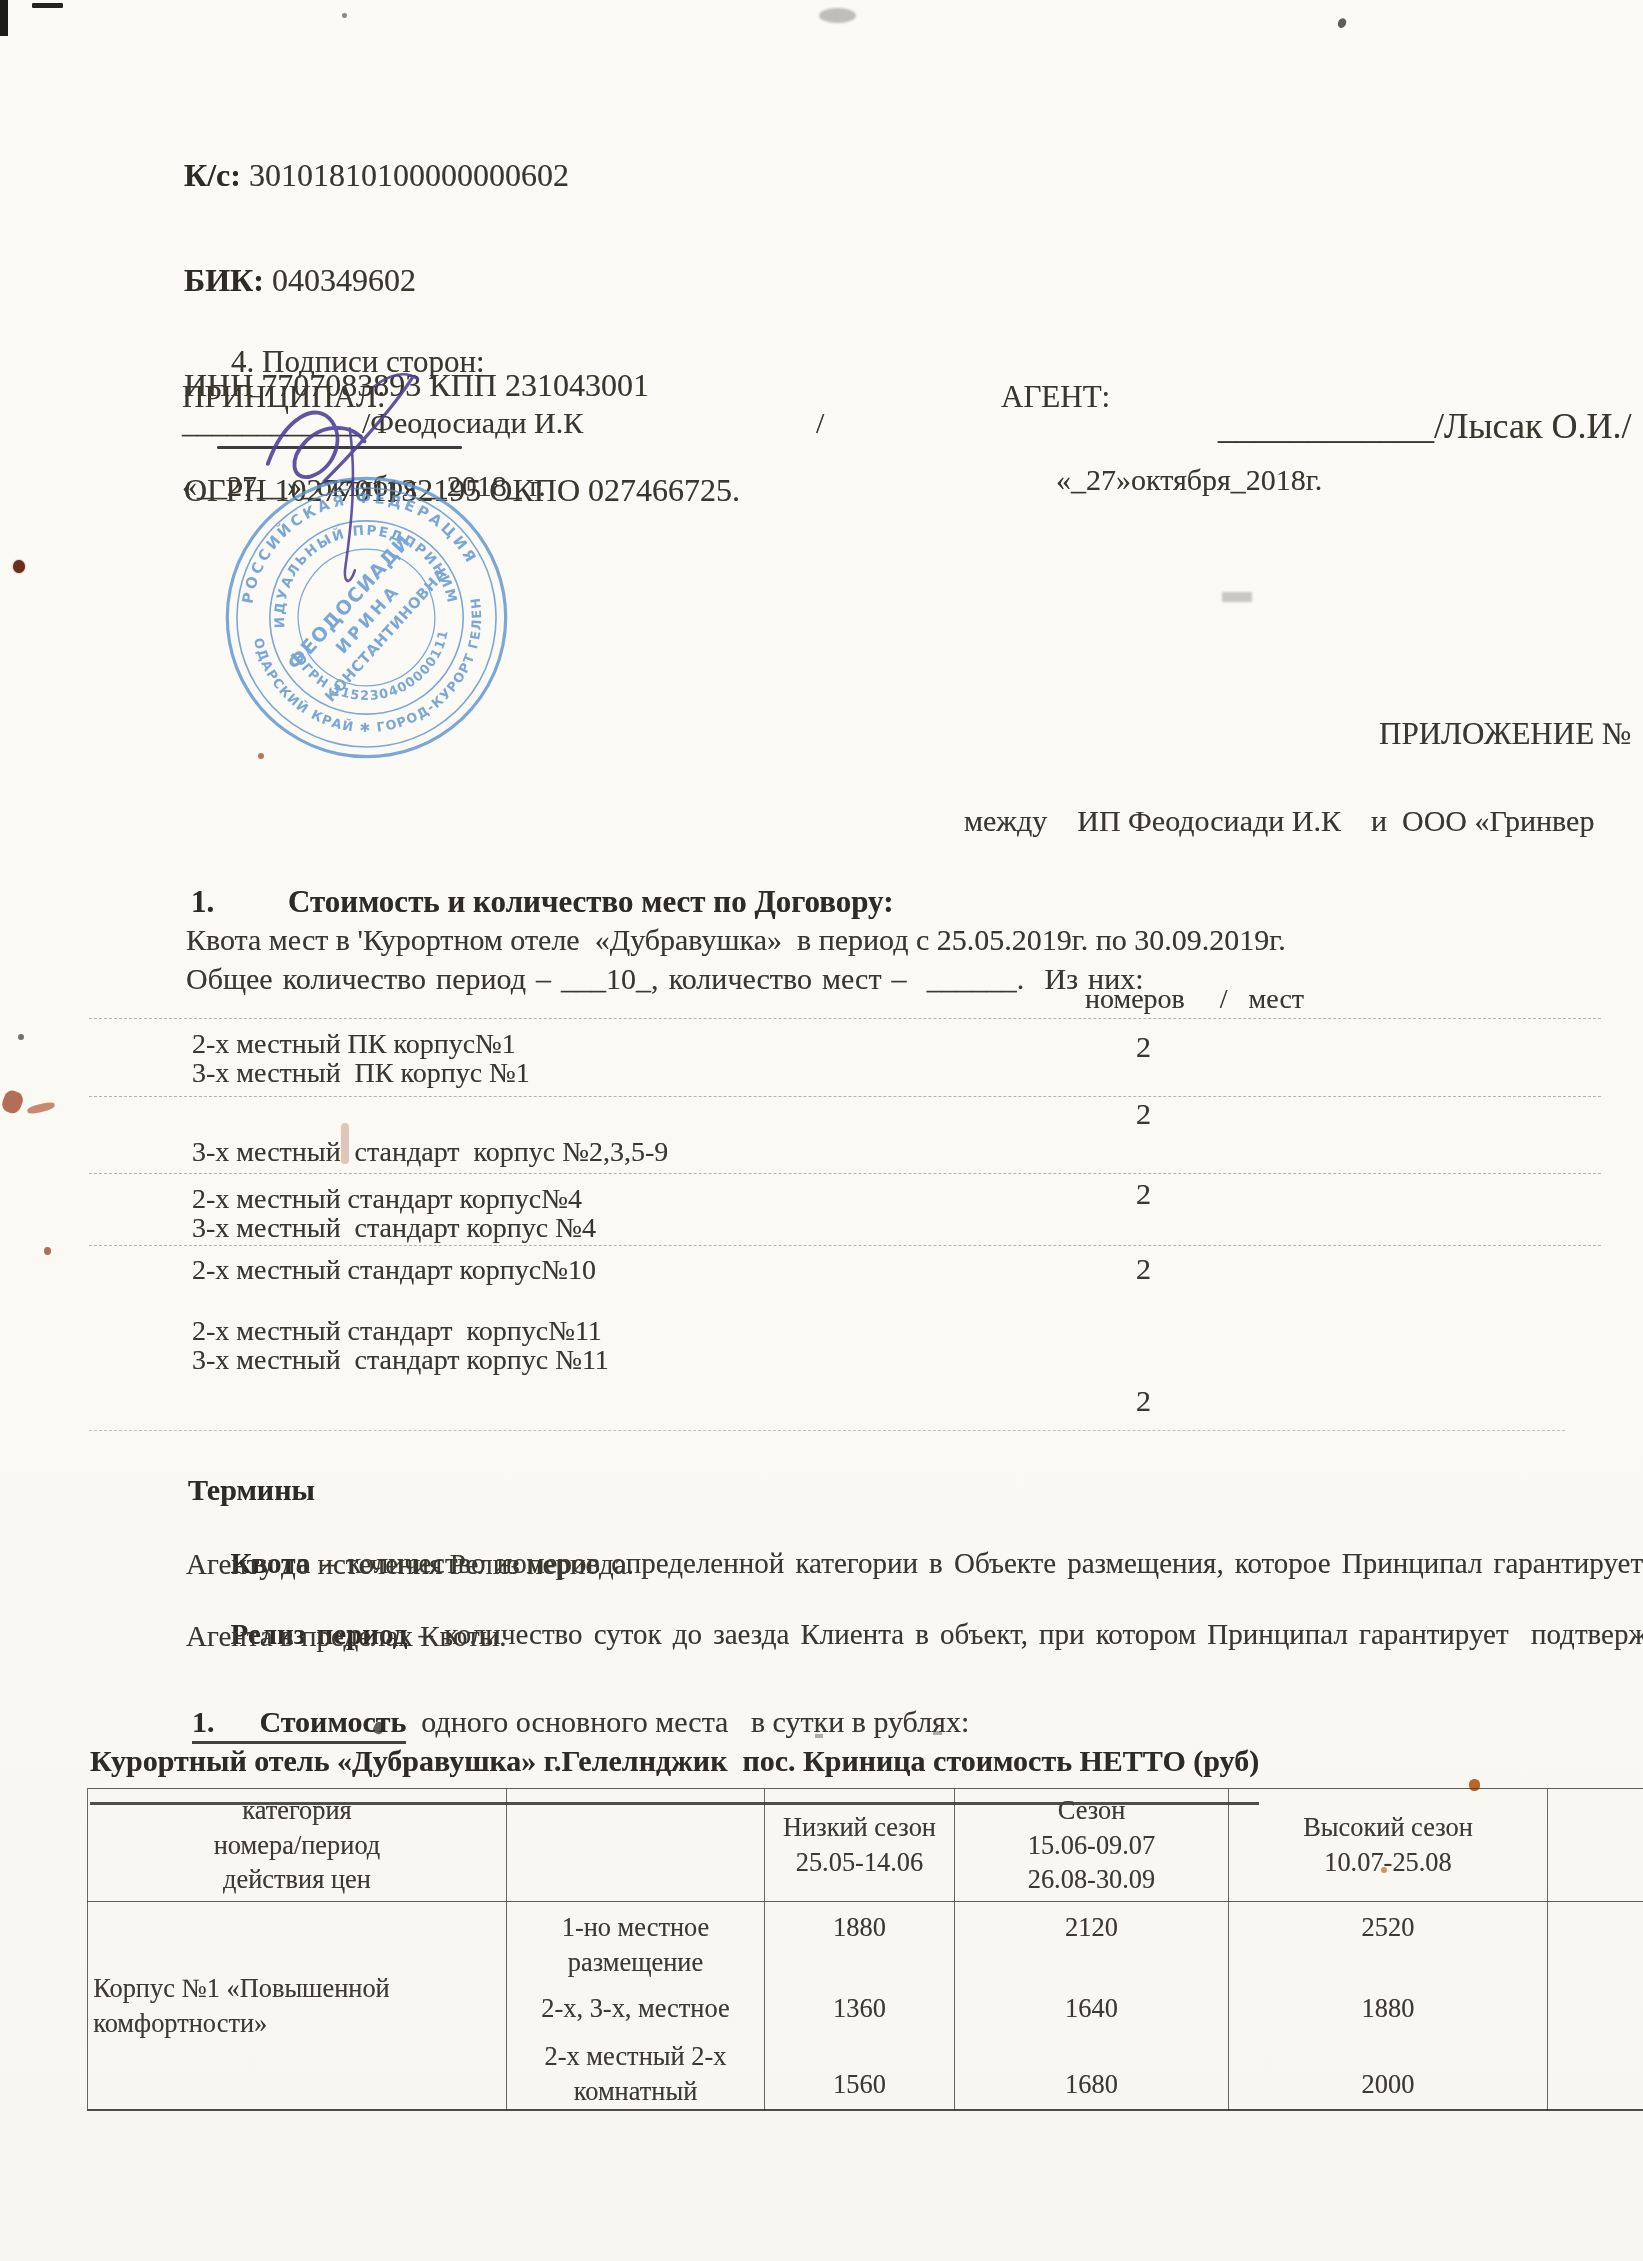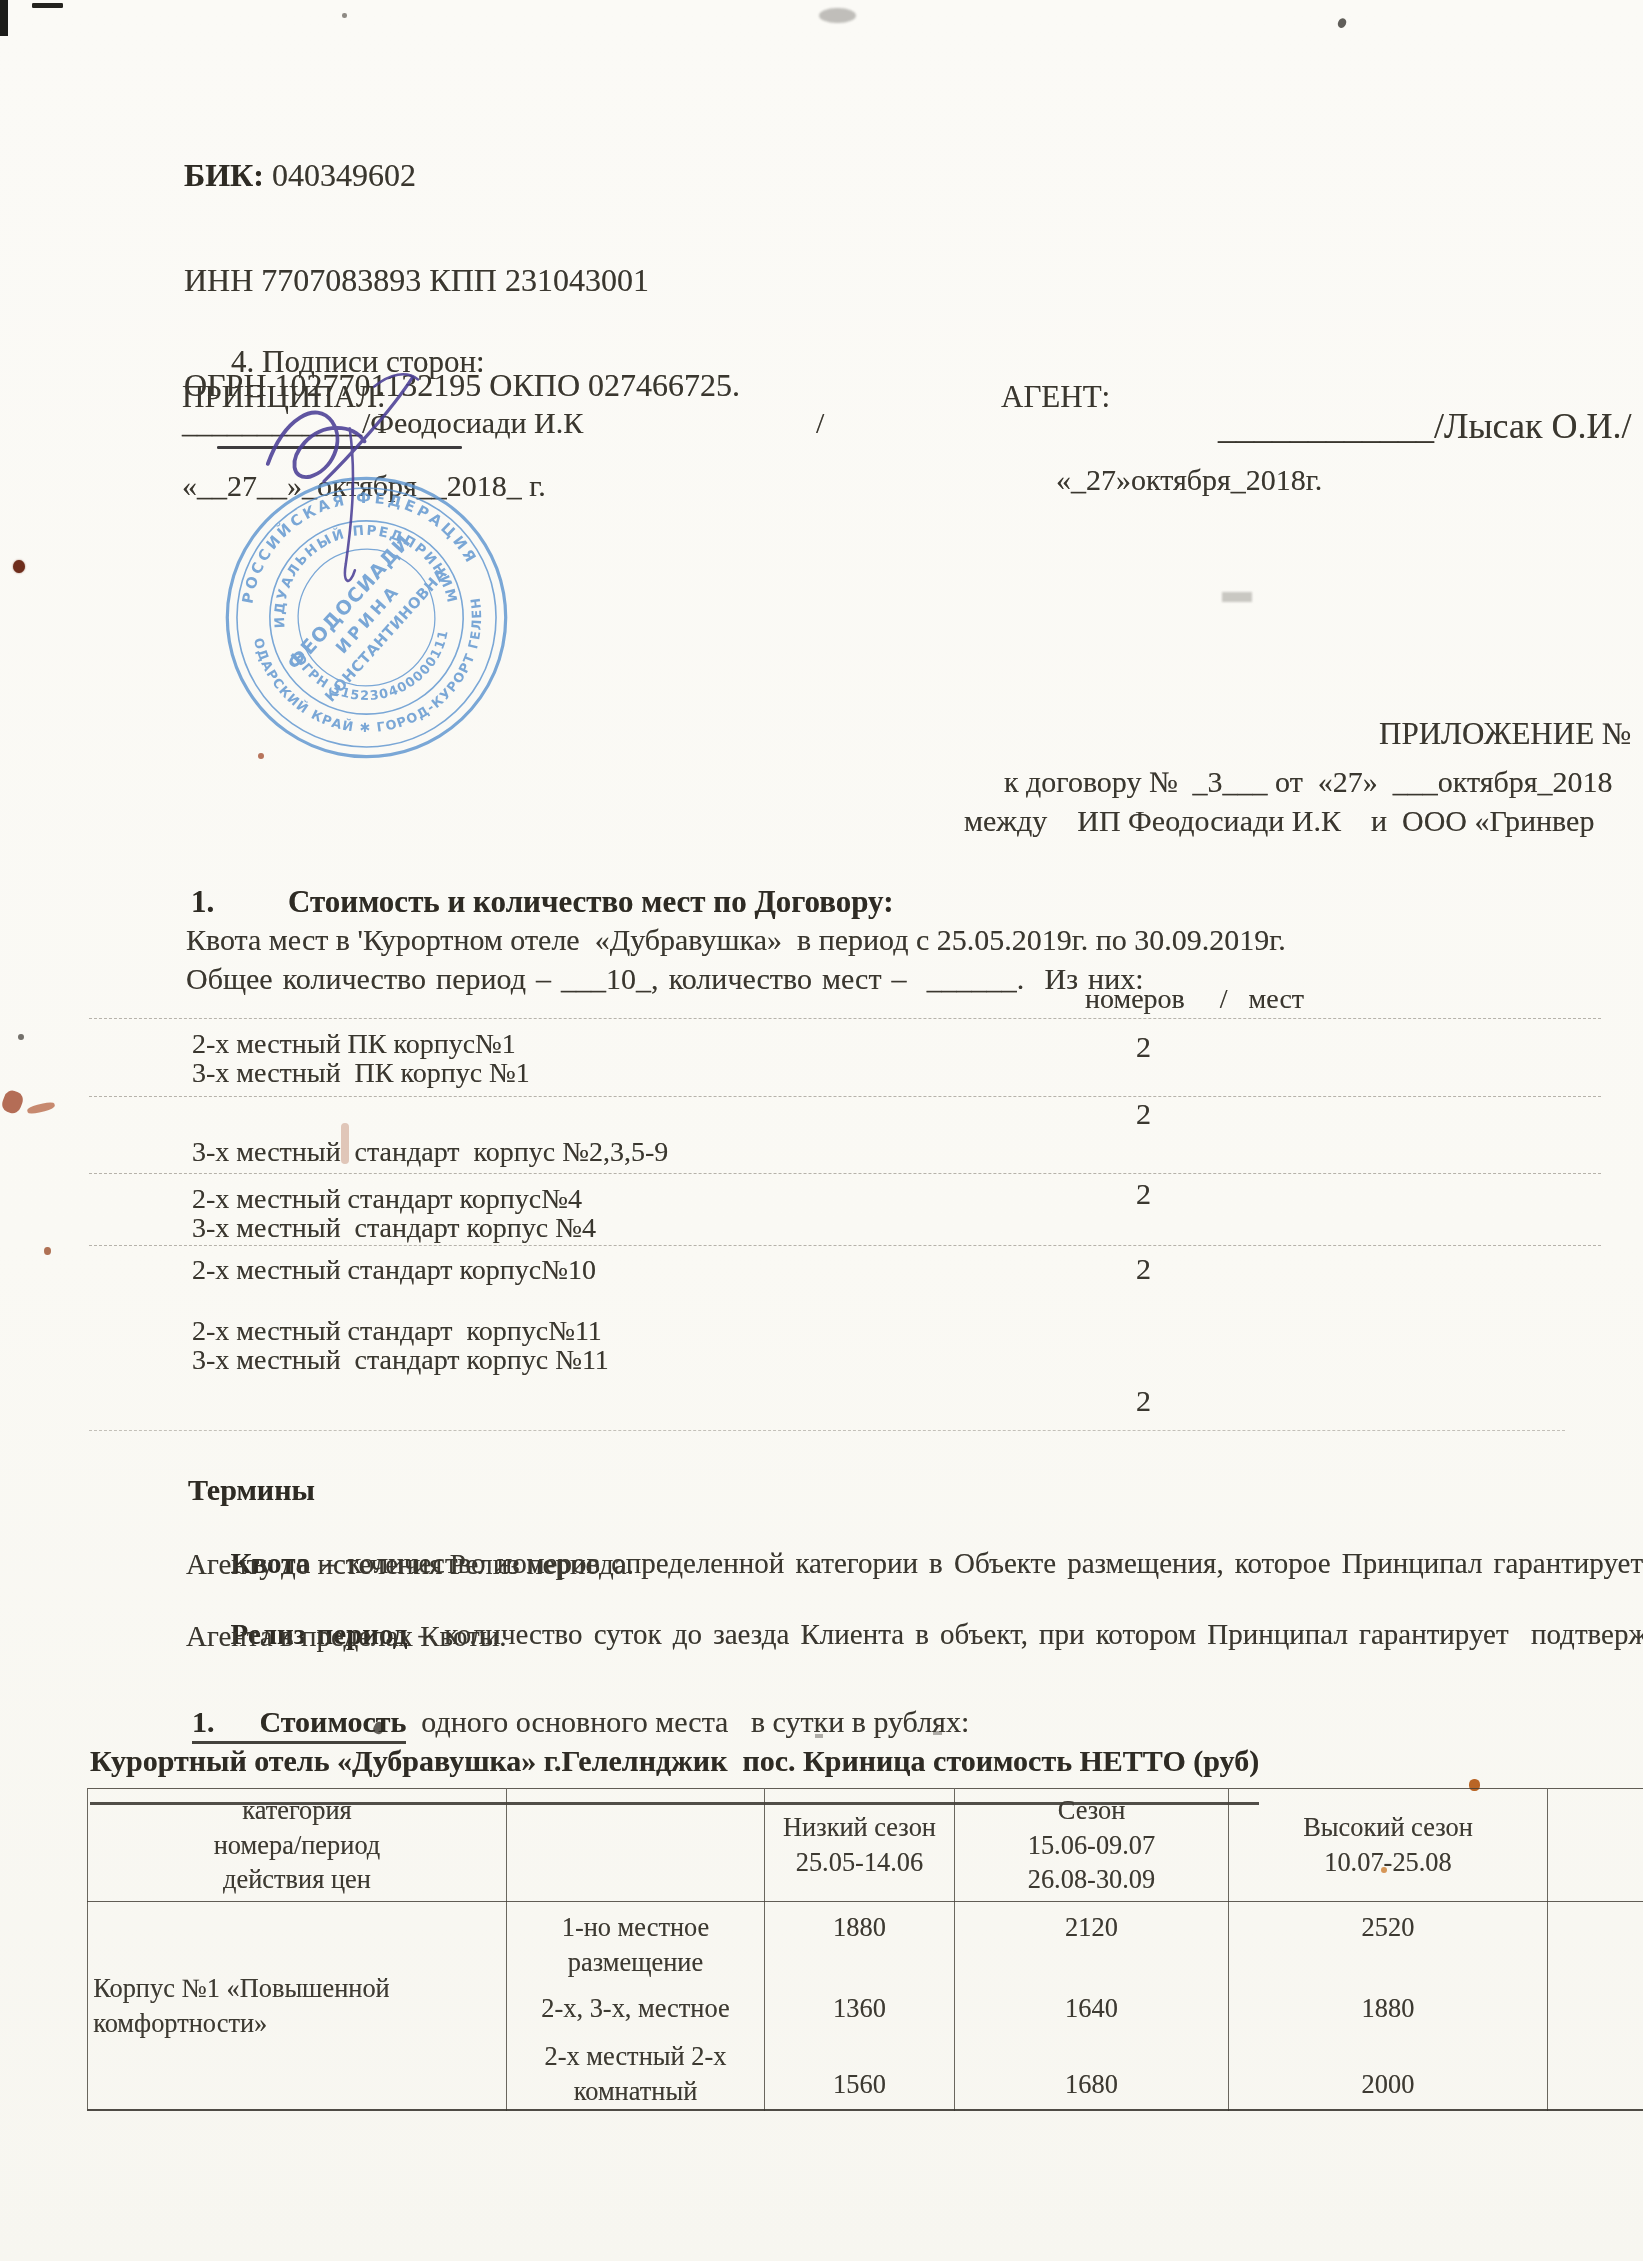--- a/index.html
+++ b/index.html
@@ -51,20 +51,21 @@
   <div class="artifact" style="left:341px;top:1123px;width:7.7px;height:41px;background:rgba(170,90,60,.32);border-radius:3.9px;filter:blur(0.6px);"></div>
   <div class="artifact" style="left:374px;top:1722px;width:9.7px;height:11.6px;background:rgba(60,56,50,.8);border-radius:40%;transform:rotate(30deg);"></div>
   <div class="artifact" style="left:1469px;top:1779px;width:11px;height:12.2px;background:#b96526;border-radius:45%;"></div>
   <div class="artifact" style="left:1381px;top:1867px;width:5.8px;height:5.8px;background:#cd7d30;border-radius:50%;opacity:.8;"></div>
   <div class="artifact" style="left:1222px;top:592px;width:30px;height:10.3px;background:rgba(110,106,100,.35);filter:blur(1px);"></div>
   <div class="artifact" style="left:815px;top:1734px;width:7.7px;height:3.9px;background:rgba(100,96,90,.5);"></div>
   <div class="artifact" style="left:933px;top:1731px;width:9px;height:3.9px;background:rgba(100,96,90,.5);"></div>
   <div class="artifact" style="left:258px;top:753px;width:5.8px;height:5.8px;background:#a04828;border-radius:50%;opacity:.75;"></div>
 
   <div class="t" style="left:184px;top:88px;font-size:32px;line-height:35px;">
+    <div><span class="b">К/с:</span><span> 30101810100000000602</span></div>
     <div><span class="b">БИК:</span><span> 040349602</span></div>
     <div>ИНН 7707083893 КПП 231043001</div>
     <div>ОГРН 1027701132195 ОКПО 027466725.</div>
   </div>
 
   <div class="t" style="left:231px;top:343px;font-size:31px;">4. Подписи сторон:</div>
   <div class="t" style="left:182px;top:378px;font-size:31px;">ПРИНЦИПАЛ:</div>
   <div class="t" style="left:182px;top:405px;font-size:30px;">____________/Феодосиади И.К</div>
   <div class="t" style="left:816px;top:405px;font-size:30px;">/</div>
   <div class="sigline" style="left:217px;top:446px;width:245px;height:3.2px;"></div>
@@ -103,21 +104,20 @@
   <svg width="245" height="258" viewBox="0 0 380 400" style="position:absolute;left:213px;top:351px;">
     <g fill="none" stroke="#4b3f96" stroke-linecap="round" opacity=".88">
       <path d="M 310 40 C 275 95 205 170 172 202" stroke-width="5"></path>
       <path d="M 85 175 C 110 105 160 75 185 110 C 205 140 185 185 150 195 C 122 200 118 168 142 142 C 170 112 215 112 235 140" stroke-width="6"></path>
       <path d="M 250 55 C 275 35 300 30 318 44" stroke-width="4"></path>
       <path d="M 212 120 C 222 190 216 260 206 330 C 201 360 212 366 220 340" stroke-width="4"></path>
     </g>
   </svg>
 
   <div class="t" style="left:1379px;top:715px;font-size:31px;">ПРИЛОЖЕНИЕ №</div>
-  <div class="t" style="left:1004px;top:764px;font-size:30px;">к договору №  _3___ от  «27»  ___октября_2018</div>
   <div class="t" style="left:964px;top:803px;font-size:30px;">между    ИП Феодосиади И.К    и  ООО «Гринвер</div>
 
   <div class="t b" style="left:191px;top:883px;font-size:31px;">1.</div>
   <div class="t b" style="left:288px;top:883px;font-size:31px;">Стоимость и количество мест по Договору:</div>
   <div class="t" style="left:186px;top:922px;font-size:30px;">Квота мест в 'Курортном отеле  «Дубравушка»  в период с 25.05.2019г. по 30.09.2019г.</div>
   <div class="t" style="left:186px;top:961px;font-size:30px;word-spacing:2.6px;">Общее количество период – ___10_, количество мест –  ______.  Из них:</div>
   <div class="t" style="left:1085px;top:982px;font-size:28px;">номеров     /   мест</div>
 
   <div class="dash" style="left:89px;top:1018px;width:1512px;"></div>
   <div class="t" style="left:192px;top:1027px;font-size:28px;">2-х местный ПК корпус№1</div>

